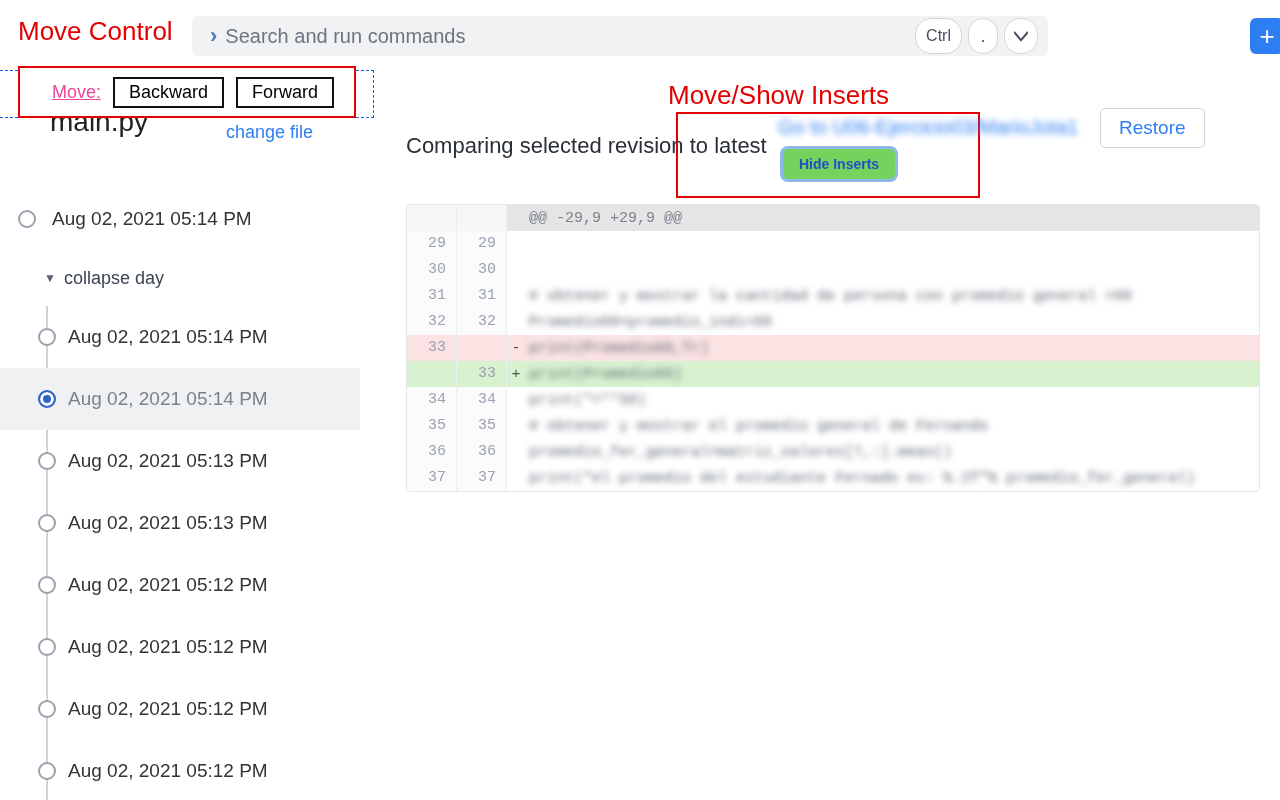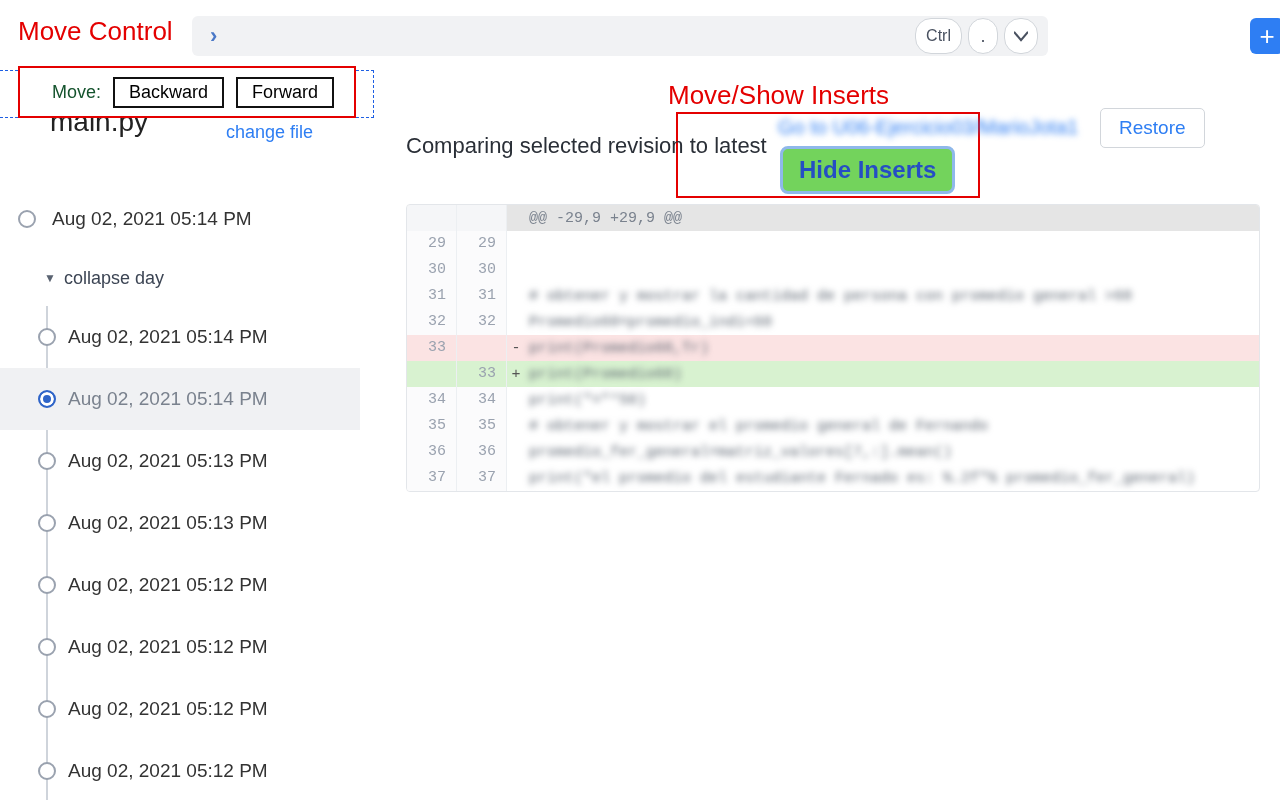--- a/index.html
+++ b/index.html
@@ -70,21 +70,21 @@
     gap: 12px;
     background: #fff;
     z-index: 5;
   }
   .move-label-ann {
     position:absolute;
     left: 18px; top: 16px;
     color: #e40000;
     font-size: 26px;
   }
-  .move-box .lbl { font-size: 18px; color:#14532d; }
+  .move-box .lbl { font-size: 18px; color:#ec4899;text-decoration:underline; }
   .move-box .btn {
     border: 2px solid #111;
     padding: 3px 14px;
     font-size: 18px;
     background:#fff;
     cursor:pointer;
   }
   
   .dashed-sel {
     position:absolute;
@@ -176,21 +176,21 @@
     cursor:pointer;
   }
   .hide-inserts-btn {
     position:absolute;
     left: 780px; top: 146px;
     background:#73d35c;
     border:3px solid #8fb8ea;
     border-radius:8px;
     padding: 7px 16px;
     color:#254ec4;
-    font-size:24px;
+    font-size:14px;
     font-weight:600;
     cursor:pointer;
   }
   .inserts-ann-label {
     position:absolute;
     left: 668px; top: 80px;
     color:#e40000; font-size:26px;
   }
   .inserts-ann-box {
     position:absolute;
@@ -245,20 +245,21 @@
 </style>
 </head>
 <body>
 
 <div class="move-label-ann">Move Control</div>
 <div class="inserts-ann-label">Move/Show Inserts</div>
 <div class="inserts-ann-box"></div>
 
 <div class="topbar">
   <span class="chevron">›</span>
+  <span>Search and run commands</span>
   <div class="shortcut-group">
     <div class="key-badge">Ctrl</div>
     <div class="key-badge small">.</div>
     <div class="key-badge small chev-select">
       <svg viewBox="0 0 10 6">
           <path d="M0 0 L5 6 L10 0" fill="none" stroke="#495160" stroke-width="1.5"></path>
         </svg>
     </div>
   </div>
 </div>

